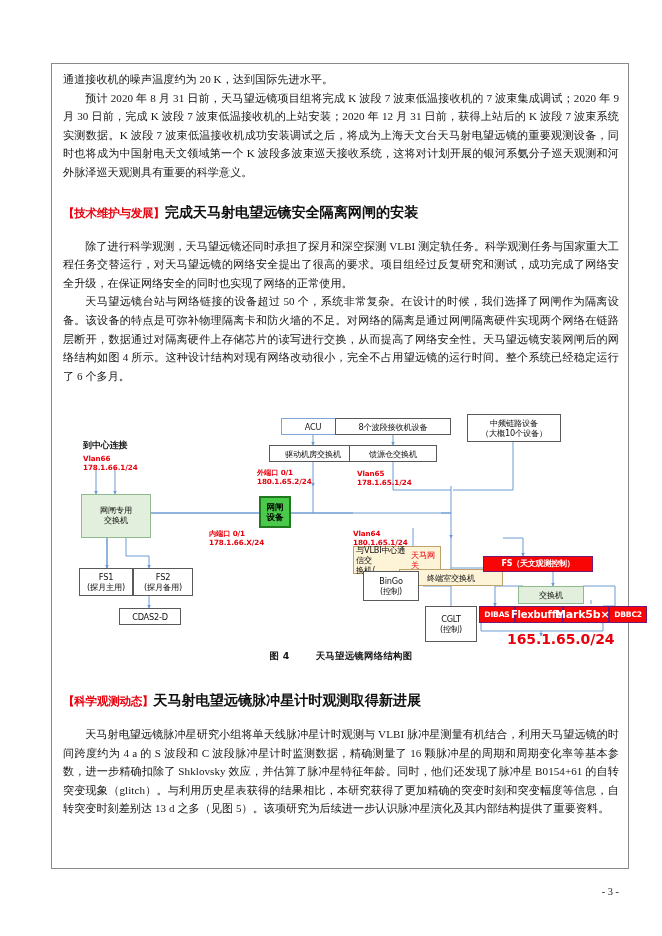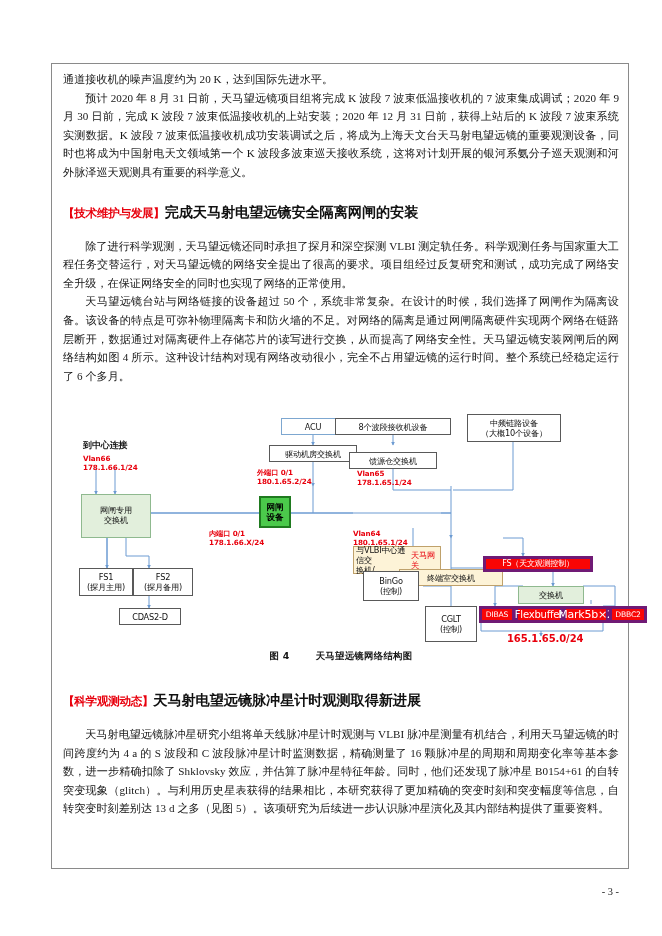--- a/index.html
+++ b/index.html
@@ -89,21 +89,21 @@
     line-height: 10px;
     letter-spacing: -0.2px;
     padding: 1px 2px;
     white-space: pre-line;
   }
   .n-blue   { border: 1px solid #7da7d0; background: #ffffff; color: #1a1a1a; }
   .n-gray   { border: 1px solid #595959; background: #ffffff; color: #111111; }
   .n-green  { border: 2px solid #1f7a1f; background: #4bc94b; color: #000000; font-weight: bold; }
   .n-lgreen { border: 1px solid #8fb98f; background: #e2efdc; color: #111111; }
   .n-cream  { border: 1px solid #bfa16b; background: #fdf3d7; color: #111111; margin-top: 48px; }
-  .n-red    { border: 3px solid #701a75; background: #f90505; color: #ffffff; font-weight: normal; }
+  .n-red    { border: 1px solid #701a75; background: #f90505; color: #ffffff; font-weight: bold; }
 
   .lbl {
     position: absolute;
     font-size: 7.2px;
     line-height: 8.6px;
     letter-spacing: -0.1px;
     white-space: pre-line;
     font-weight: bold;
   }
   .lbl-red { color: #e8000d; }
@@ -230,21 +230,21 @@
         <path d="M478,223 L478,228" marker-end="url(#ah)"></path>
       </g>
     </svg>
 
     <div class="node n-blue" style="left:218px; top:10px; width:64px; height:17px;">ACU</div>
 
     <div class="node n-gray" style="left:206px; top:37px; width:88px; height:17px;">驱动机房交换机</div>
 
     <div class="node n-gray" style="left:272px; top:10px; width:116px; height:17px;">8个波段接收机设备</div>
 
-    <div class="node n-gray" style="left:286px; top:37px; width:88px; height:17px;margin-top:7px;">馈源仓交换机</div>
+    <div class="node n-gray" style="left:286px; top:37px; width:88px; height:17px;">馈源仓交换机</div>
 
     <div class="node n-gray" style="left:404px; top:6px; width:94px; height:28px;">中频链路设备
 （大概10个设备）</div>
 
     <div class="lbl lbl-dark" style="left:20px; top:32px;">到中心连接</div>
 
     <div class="lbl lbl-red" style="left:20px; top:47px;">Vlan66
 178.1.66.1/24</div>
 
     <div class="node n-lgreen" style="left:18px; top:86px; width:70px; height:44px;font-family:Liberation Mono, monospace;">网闸专用
@@ -288,21 +288,21 @@
 (控制)</div>
 
     <div class="node n-gray" style="left:362px; top:198px; width:52px; height:36px;">CGLT
 (控制)</div>
 
     <div class="node n-red" style="left:416px; top:198px; width:36px; height:17px; font-size:7.6px;">DIBAS</div>
     <div class="node n-red" style="left:452px; top:198px; width:48px; height:17px; font-size:10px;">Flexbuffer</div>
     <div class="node n-red" style="left:500px; top:198px; width:46px; height:17px; font-size:11px;">Mark5b×2</div>
     <div class="node n-red" style="left:546px; top:198px; width:38px; height:17px; font-size:7.6px;">DBBC2</div>
 
-    <div class="lbl lbl-red" style="left:444px; top:227px; font-size:10px;">165.1.65.0/24</div>
+    <div class="lbl lbl-red" style="left:444px; top:227px; font-size:14px;">165.1.65.0/24</div>
 
   </div>
 
   <div class="fig-caption">
     <span>图 4</span><span class="gap"></span><span>天马望远镜网络结构图</span>
   </div>
 
   <div class="content" style="top:690px;">
 
     <h2 class="section-heading">

